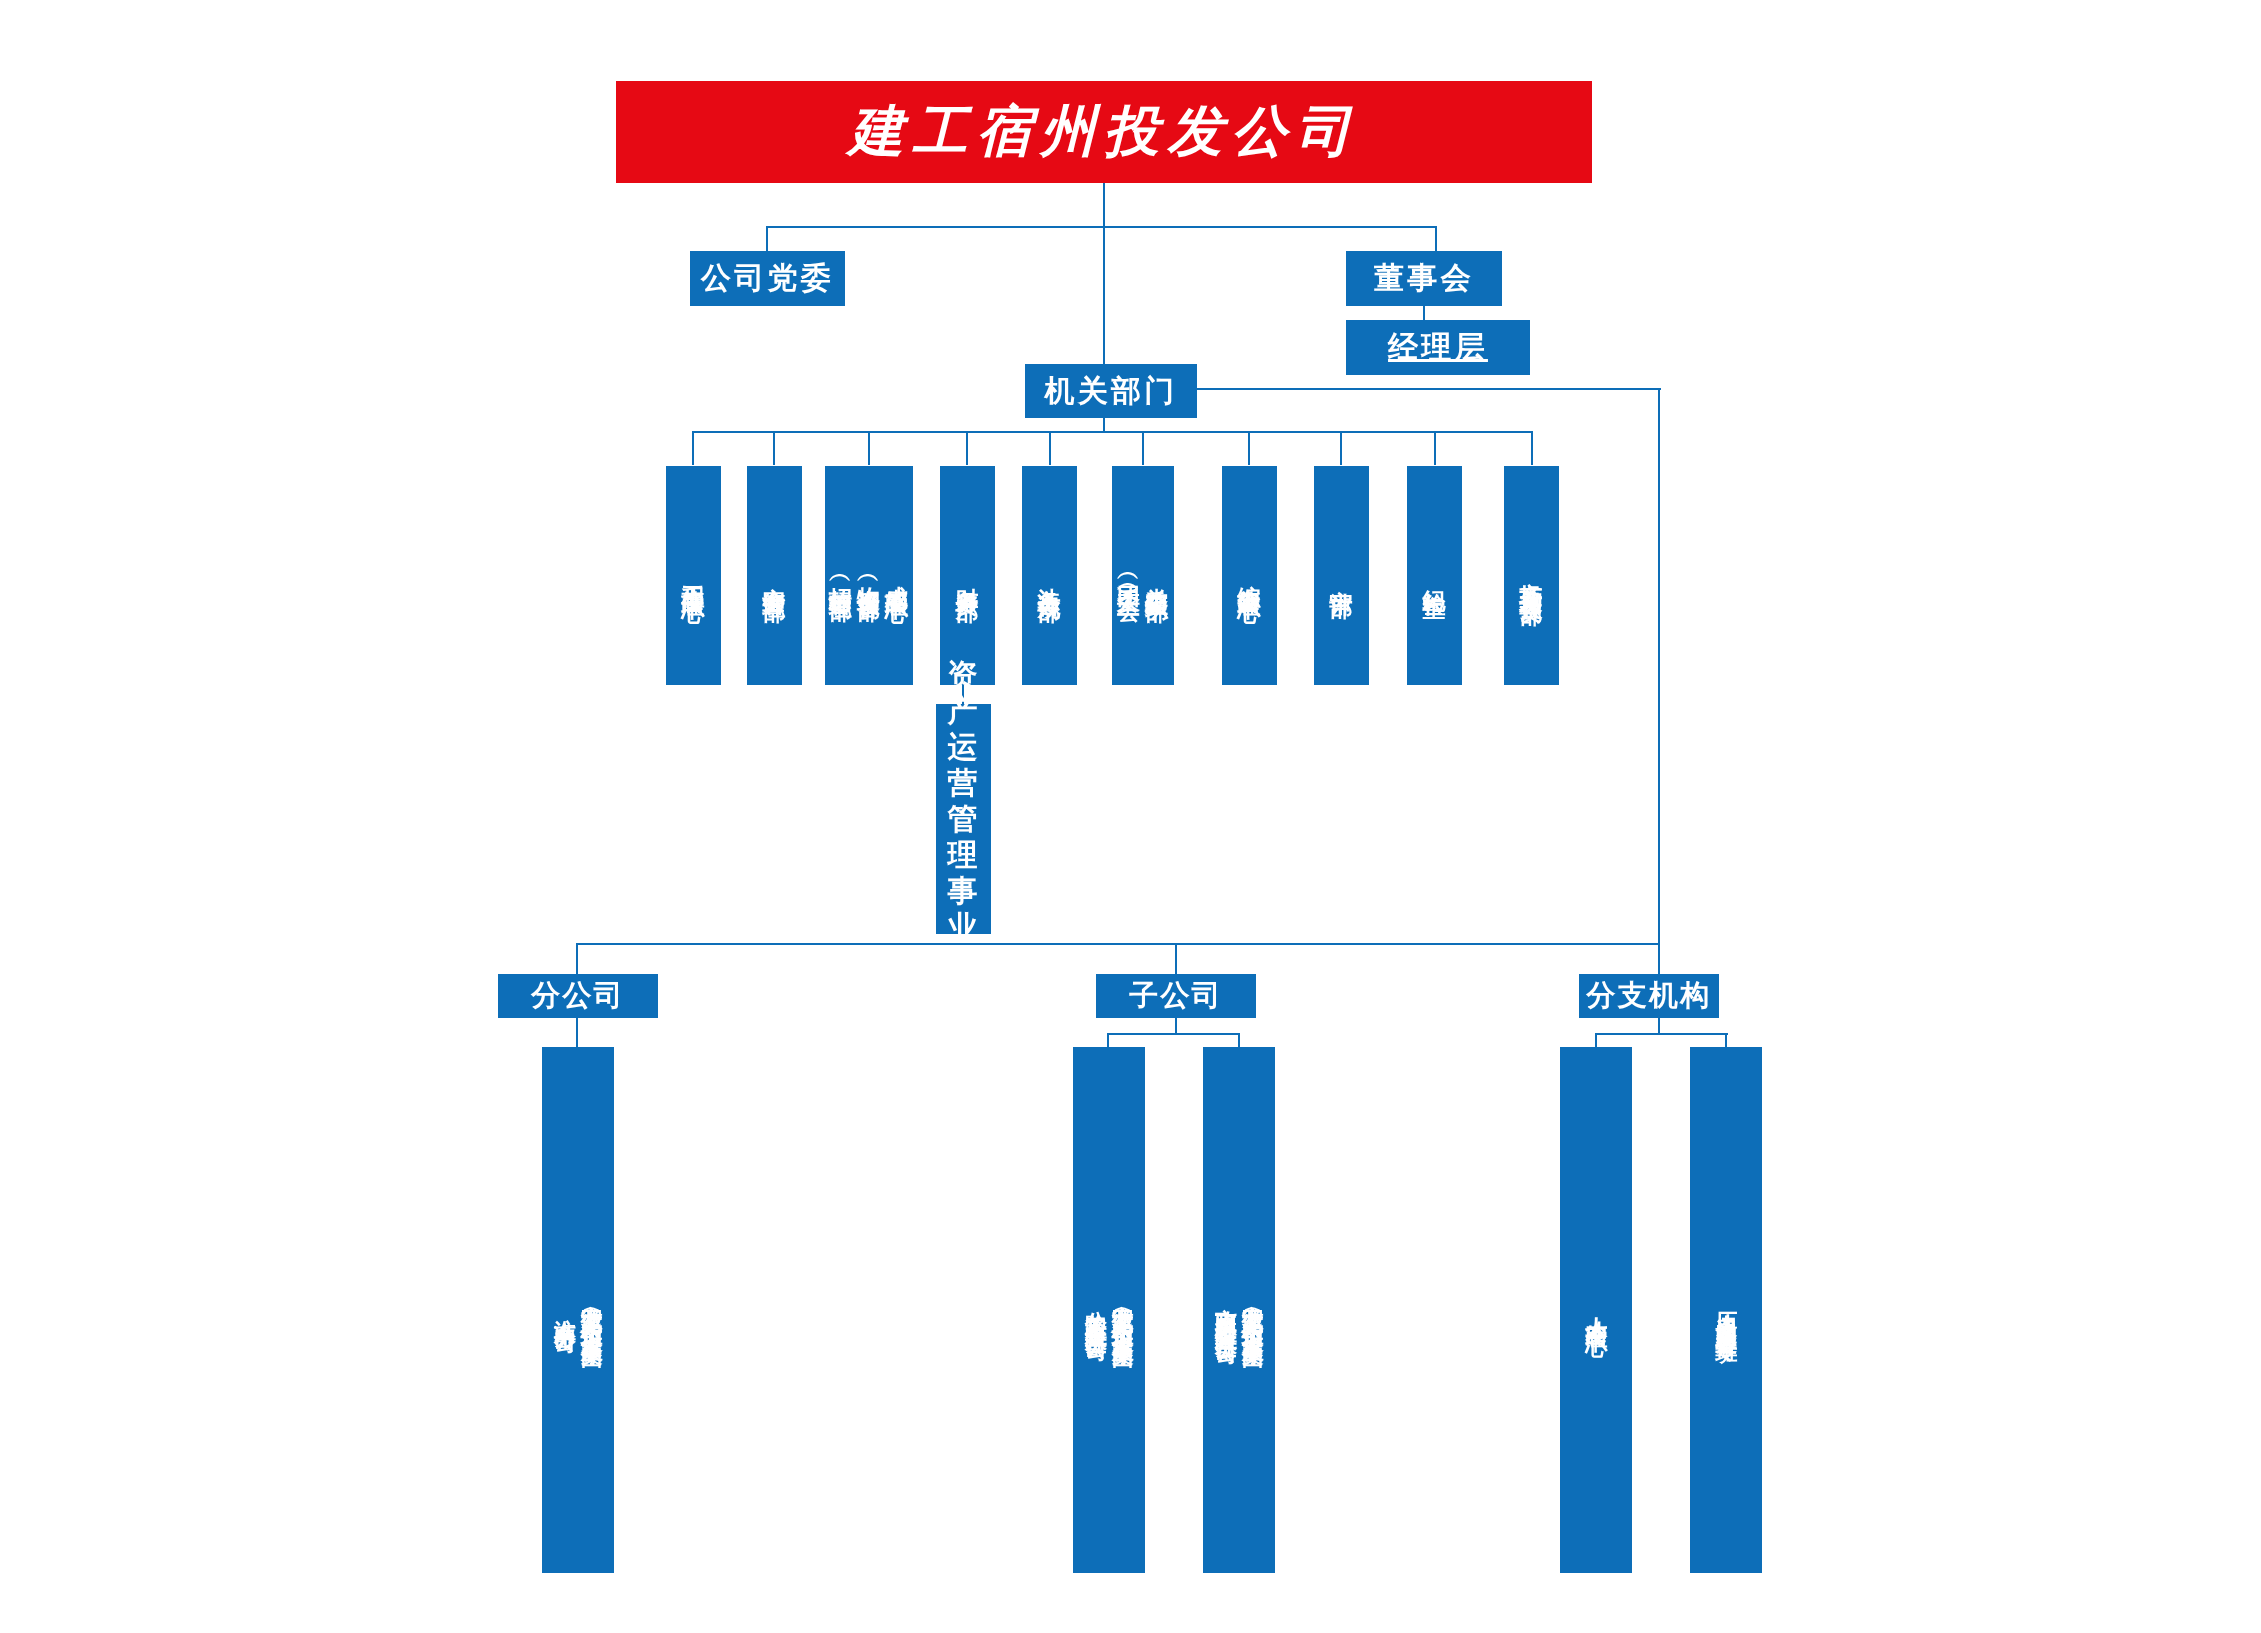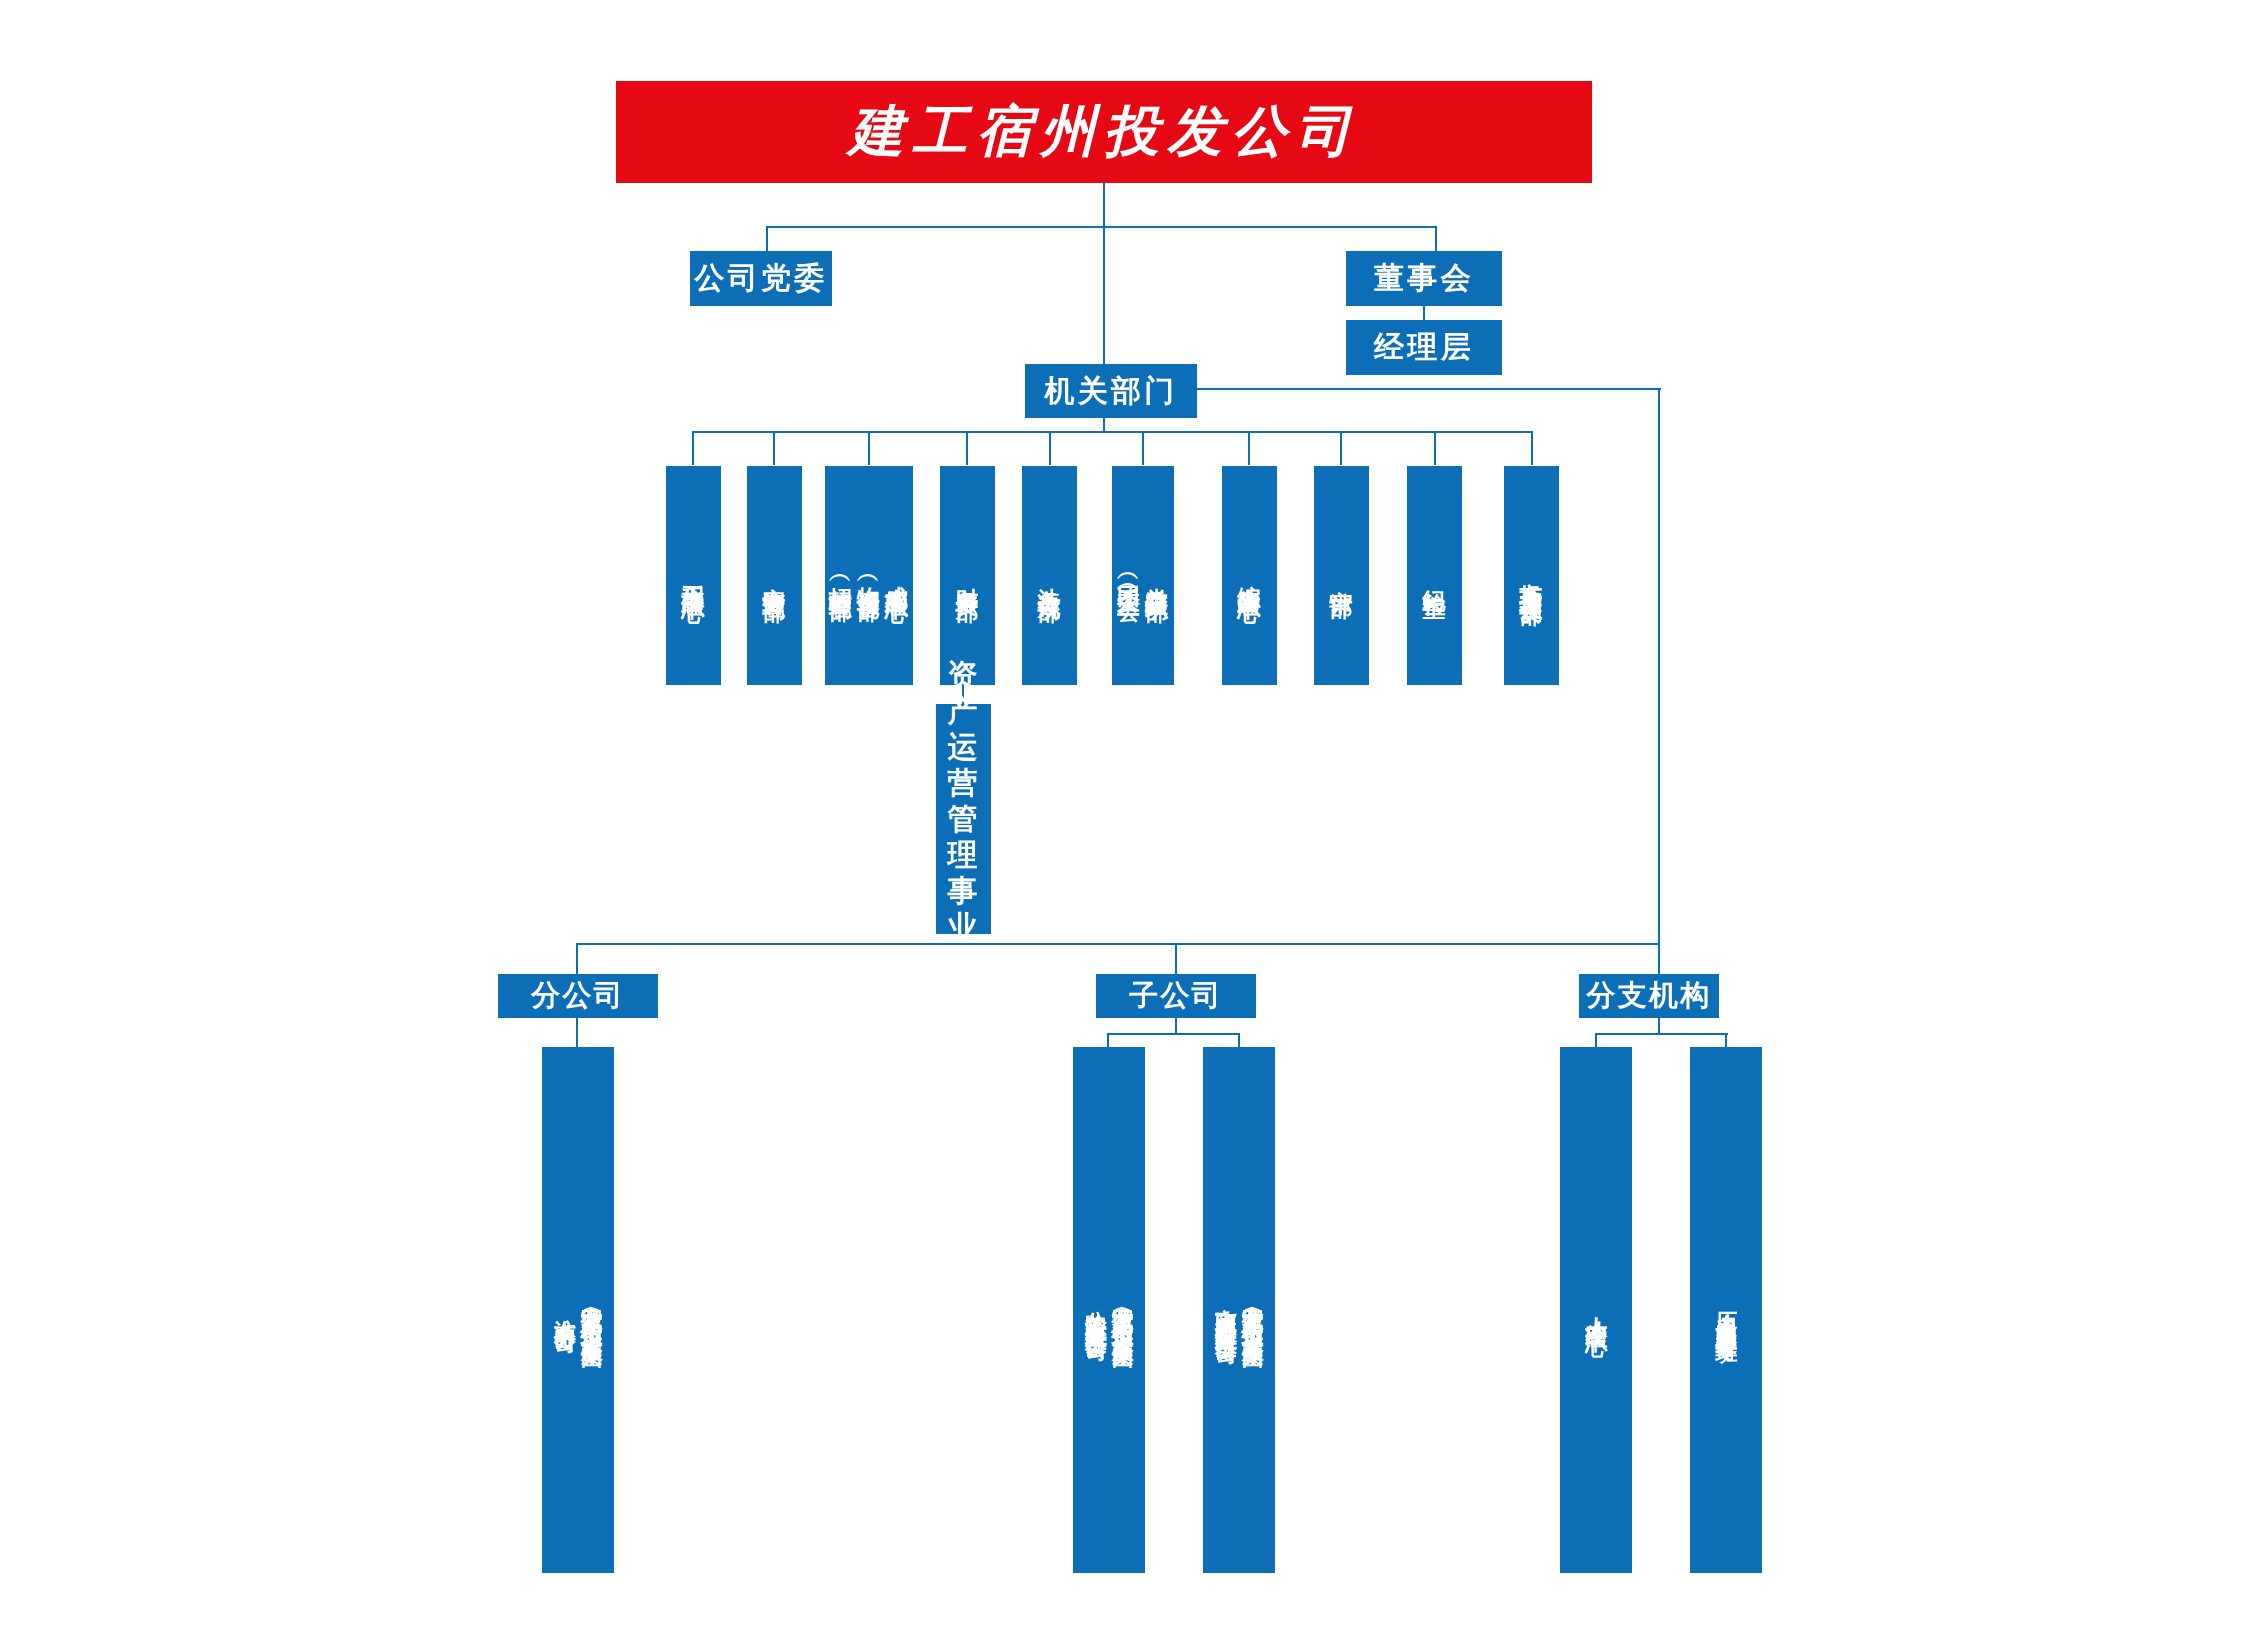--- a/index.html
+++ b/index.html
@@ -74,27 +74,27 @@
   <div class="line" style="left:1238px; top:1033px; width:2.2px; height:14.3px;"></div>
   <div class="line" style="left:1658px; top:1018px; width:2.2px; height:16.5px;"></div>
   <div class="line" style="left:1595px; top:1033px; width:133px; height:2.2px;"></div>
   <div class="line" style="left:1595px; top:1033px; width:2.2px; height:14.3px;"></div>
   <div class="line" style="left:1725px; top:1033px; width:2.2px; height:14.3px;"></div>
 
   <div class="box banner" style="left:616px; top:81px; width:976px; height:102px;">
     <span>建工宿州投发公司</span>
   </div>
 
-  <div class="box hnode" style="left:690px; top:251px; width:142px; height:55px;">
+  <div class="box hnode" style="left:690px; top:251px; width:155px; height:55px;">
     <span>公司党委</span>
   </div>
   <div class="box hnode" style="left:1346px; top:251px; width:156px; height:55px;">
     <span>董事会</span>
   </div>
-  <div class="box hnode" style="left:1346px; top:320px; width:156px; height:55px;">
+  <div class="box hnode" style="left:1346px; top:320px; width:184px; height:55px;text-decoration:underline;">
     <span>经理层</span>
   </div>
   <div class="box hnode" style="left:1025px; top:364px; width:172px; height:54px;">
     <span>机关部门</span>
   </div>
 
   <div class="box vbox" style="left:666px; top:466px; width:55px; height:219px;">
     <span>工程管理中心</span>
   </div>
   <div class="box vbox" style="left:747px; top:466px; width:55px; height:219px;">

